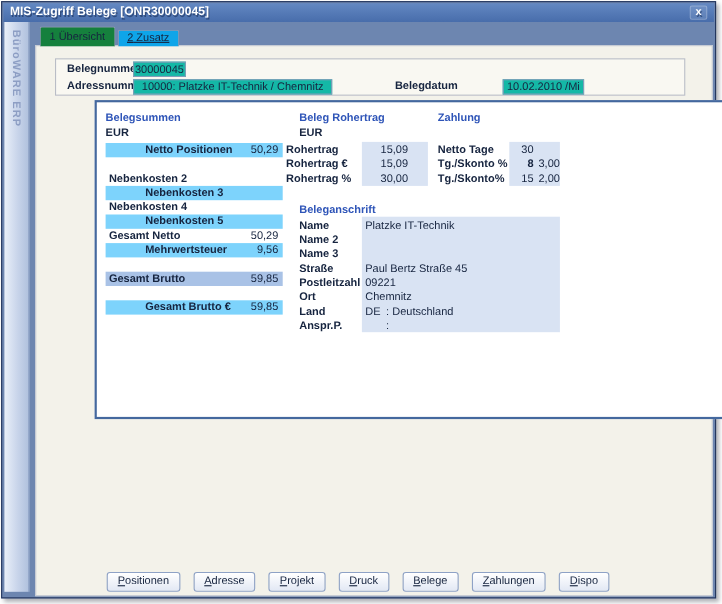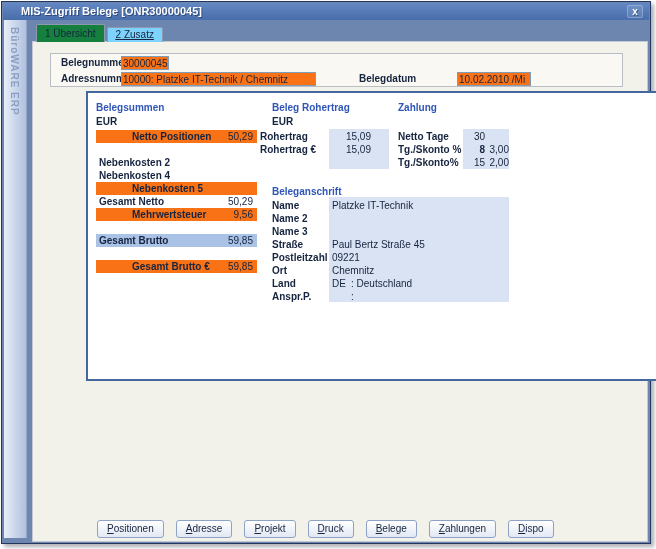--- a/index.html
+++ b/index.html
@@ -1,39 +1,39 @@
 <!DOCTYPE html>
 <html><head>
 <meta charset="utf-8">
 <style>
   * { margin:0; padding:0; box-sizing:border-box; }
   html,body { width:656px; height:549px; background:#ffffff; font-family:"Liberation Sans","DejaVu Sans",sans-serif; font-size:10px; color:#16243f; }
   .window { position:absolute; left:1px; top:1px; width:650px; height:543px; background:#6d86b0; border:1px solid #24365e; box-shadow:3px 3px 4px rgba(130,134,142,.65); }
-  .titlebar { position:absolute; left:1px; top:1px; right:1px; height:17px; background:linear-gradient(#6388c2,#486dab); color:#fff; font-size:11px; font-weight:bold; line-height:17px; padding-left:18px; text-shadow:1px 1px 0 rgba(20,40,80,.55); }
+  .titlebar { position:absolute; left:1px; top:1px; right:1px; height:17px; background:linear-gradient(#6388c2,#486dab); color:#fff; font-size:11px; font-weight:bold; line-height:17px; padding-left:6px; text-shadow:1px 1px 0 rgba(20,40,80,.55); }
   .close-btn { position:absolute; right:6px; top:2px; width:16px; height:13px; text-align:center; line-height:12px; font-size:10px; font-weight:bold; color:#fff; background:rgba(255,255,255,.10); border:1px solid rgba(255,255,255,.25); border-radius:2px; cursor:default; }
   .brand-strip { position:absolute; left:2px; top:18px; width:23px; bottom:5px; background:linear-gradient(to right,#e9eff9 0%,#c8d4ea 55%,#b0c1dd 100%); border-right:1px solid #93a6c8; }
   .brand-text { writing-mode:vertical-rl; text-orientation:sideways; font-weight:bold; font-size:10px; color:#8d9ec4; letter-spacing:1px; padding-top:7px; margin-left:5px; white-space:nowrap; }
   .tab-row { position:absolute; left:34px; top:22px; z-index:3; display:flex; align-items:flex-end; height:18px; }
   .tab { padding:0 8px; color:#16243f; border:1px solid #8d99b0; border-bottom:none; border-radius:2px 2px 0 0; line-height:16px; }
   .tab.active { background:#15803d; height:18px; line-height:17px; position:relative; z-index:4; }
-  .tab.inactive { background:#7dd3fc; height:15px; line-height:14px; margin-left:2px;text-decoration:underline; }
+  .tab.inactive { background:#0ea5e9; height:15px; line-height:14px; margin-left:2px;text-decoration:underline; }
   .tab.inactive .accel { text-decoration:underline; }
   .content { position:absolute; left:30px; top:39px; width:616px; height:501px; background:#f3f2ea; border:1px solid #c3c8d2; z-index:1; }
   
   .fields-panel { position:absolute; left:17px; top:11px; width:573px; height:34px; background:#f9f8f2; border:1px solid #b9bdc6; }
   .flabel { position:absolute; font-weight:bold; }
-  .field-input { position:absolute; height:14px; border:1px solid #7f9db9; background:#f97316; font-family:inherit; font-size:10px; color:#16243f; padding:0 1px; }
+  .field-input { position:absolute; height:14px; border:1px solid #7f9db9; background:#14b8a6; font-family:inherit; font-size:10px; color:#16243f; text-align:center; padding:0 1px; }
   
   .main-panel { position:absolute; left:17px; top:49px; width:576px; height:290px; background:#ffffff; border:2px solid #44689e;margin-left:36px; }
   .section-title { position:absolute; font-weight:bold; color:#2f55b8; }
   .eur-head { position:absolute; font-weight:bold; padding-right:4px; }
   .rows { position:absolute; }
   .bs-row { display:flex; justify-content:space-between; height:13px; line-height:13px; padding:0 4px 0 3px; }
   .bs-row .lbl { font-weight:bold; white-space:nowrap; }
-  .bs-row.light { background:#f97316;padding-left:36px; }
+  .bs-row.light { background:#7dd3fc;padding-left:36px; }
   .bs-row.strong { background:#a9c2e6; }
   .cell-bg { position:absolute; background:#d9e3f3; }
   .r-row { position:relative; height:13px; line-height:13px; }
   .r-row .lbl { font-weight:bold; }
   .r-row .val { position:absolute; right:0; top:0; padding-right:3px; }
   .z-row { position:relative; height:13px; line-height:13px; }
   .z-row .lbl { font-weight:bold; }
   .z-row .d { position:absolute; left:62px; top:0; width:25px; text-align:right; }
   .z-row .p { position:absolute; left:88px; top:0; width:23px; text-align:right; }
   .z-row .d.bold { font-weight:bold; }
@@ -64,40 +64,44 @@
     <div class="tab active"><span class="accel">1</span><span> Übersicht</span></div>
     <div class="tab inactive"><span class="accel">2</span><span> Zusatz</span></div>
   </div>
 
   <div class="content">
 
     <div class="fields-panel">
       <span class="flabel" style="left:10px; top:3px;">Belegnummer</span>
       <input class="field-input" style="left: 70px; top: 2px; width: 48px;" readonly="" value="30000045">
       <span class="flabel" style="left:10px; top:19px;">Adressnummer</span>
-      <input class="field-input" style="left: 70px; top: 18px; width: 195px;" readonly="" value="10000: Platzke IT-Technik / Chemnitz">
+      <input class="field-input" style="left: 70px; top: 18px; width: 181px;" readonly="" value="10000: Platzke IT-Technik / Chemnitz">
       <span class="flabel" style="left:308px; top:19px;">Belegdatum</span>
       <input class="field-input" style="left: 374px; top: 18px; width: 74px; margin-left: 32px;" readonly="" value="10.02.2010 /Mi">
     </div>
 
     <div class="main-panel">
 
       <div class="section-title" style="left:8px; top:9px;">Belegsummen</div>
       <div class="eur-head" style="left:8px; top:23px; width:161px;">EUR</div>
       <div class="rows" style="left:8px; top:37px; width:161px;">
         <div class="bs-row light">
             <span class="lbl">Netto Positionen</span>
             <span class="val">50,29</span>
           </div>
         <div class="bs-row spacer">
             <span class="lbl"></span>
             <span class="val"></span>
           </div>
         <div class="bs-row">
             <span class="lbl">Nebenkosten 2</span>
+            <span class="val"></span>
+          </div>
+        <div class="bs-row light">
+            <span class="lbl">Nebenkosten 3</span>
             <span class="val"></span>
           </div>
         <div class="bs-row">
             <span class="lbl">Nebenkosten 4</span>
             <span class="val"></span>
           </div>
         <div class="bs-row light">
             <span class="lbl">Nebenkosten 5</span>
             <span class="val"></span>
           </div>
@@ -126,20 +130,21 @@
             <span class="val">59,85</span>
           </div>
       </div>
 
       <div class="section-title" style="left:184px; top:9px;">Beleg Rohertrag</div>
       <div class="eur-head" style="left:184px; top:23px; width:114px;">EUR</div>
       <div class="cell-bg" style="left:241px; top:36px; width:60px; height:40px;"></div>
       <div class="rows" style="left:172px; top:37px; width:114px;">
         <div class="r-row"><span class="lbl">Rohertrag</span><span class="val">15,09</span></div>
         <div class="r-row"><span class="lbl">Rohertrag €</span><span class="val">15,09</span></div>
+        <div class="r-row"><span class="lbl">Rohertrag %</span><span class="val">30,00</span></div>
       </div>
 
       <div class="section-title" style="left:310px; top:9px;">Zahlung</div>
       <div class="cell-bg" style="left:375px; top:36px; width:46px; height:40px;"></div>
       <div class="rows" style="left:310px; top:37px; width:111px;">
         <div class="z-row"><span class="lbl">Netto Tage</span><span class="d">30</span><span class="p"></span></div>
         <div class="z-row"><span class="lbl">Tg./Skonto %</span><span class="d bold">8</span><span class="p">3,00</span></div>
         <div class="z-row"><span class="lbl">Tg./Skonto%</span><span class="d">15</span><span class="p">2,00</span></div>
       </div>
 

